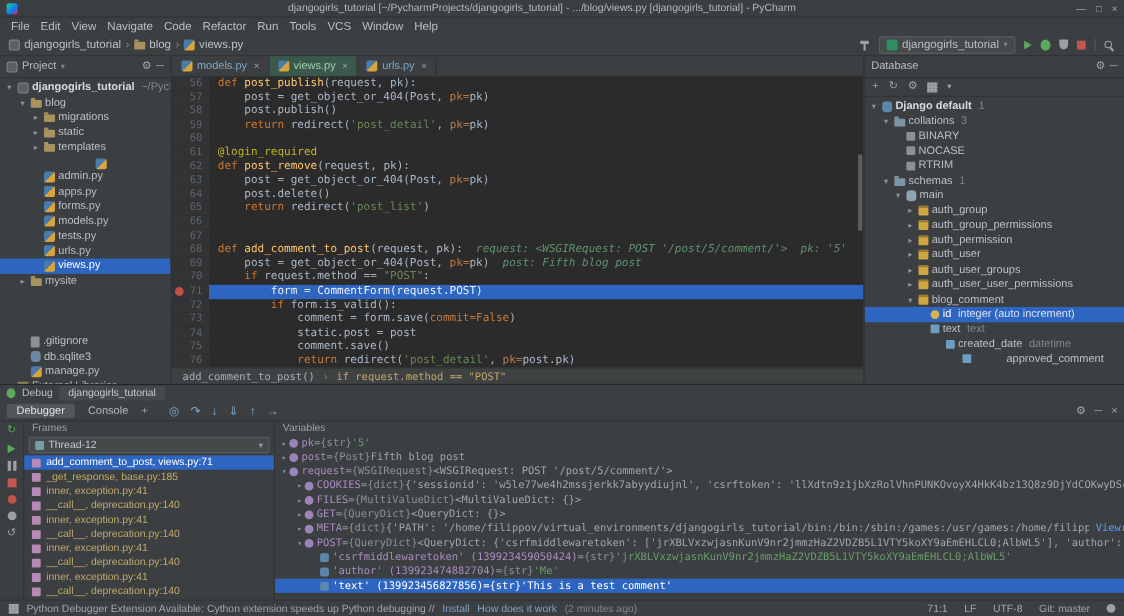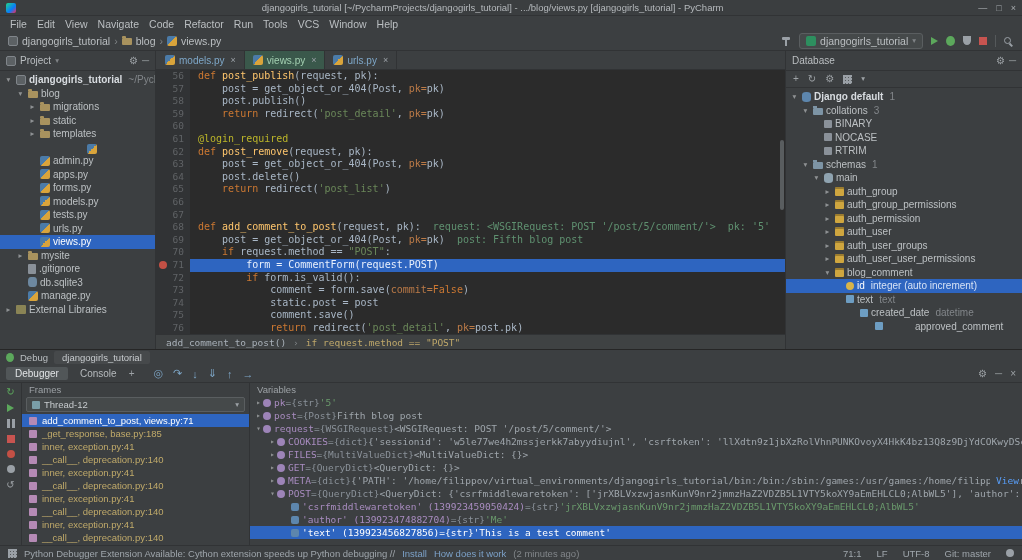--- a/index.html
+++ b/index.html
@@ -81,21 +81,21 @@
   .tab.active{background:#3a584b;color:#a4d0b2;}
   .tab .x{color:#9aa0a6;font-size:9px;margin-left:2px;}
   .codewrap{flex:1;min-height:0;overflow:hidden;font-family:"DejaVu Sans Mono",monospace;font-size:10px;position:relative;}
   .cl{height:12.6px;line-height:12.6px;display:flex;white-space:pre;}
   .gut{width:34px;flex:none;background:#313335;color:#606366;display:flex;justify-content:flex-end;align-items:center;padding-right:6px;position:relative;font-size:9.5px;}
   .bp{position:absolute;left:3px;top:2.5px;width:8px;height:8px;border-radius:50%;background:#c35045;}
   .ct{flex:1;padding-left:8px;color:#a9b7c6;}
   .cl.cur{background:#2e65c0;}
   .cl.cur .ct span{color:#e9f0fc;}
   .kw{color:#cc7832;} .fn{color:#ffc66d;} .str{color:#6a8759;} .deco{color:#bbb529;} .arg{color:#bb7a47;} .pl{color:#a9b7c6;}
-  .dbgv{color:#5f9170;}
+  .dbgv{color:#5f9170;font-style:italic;}
   .scrollthumb{position:absolute;right:1px;top:70px;width:4px;height:70px;background:#595d5f;border-radius:2px;}
   .crumbbar{height:15px;flex:none;background:#3f4243;border-top:1px solid #313335;display:flex;align-items:center;gap:7px;padding:0 10px;font-size:9.5px;color:#a8b0b8;font-family:"DejaVu Sans Mono",monospace;}
   .crumbbar .c2{color:#bfa86a;}
 
   
   .dbpanel{width:237px;flex:none;border-left:1px solid #313335;display:flex;flex-direction:column;}
   .db-toolbar{height:17px;flex:none;display:flex;align-items:center;gap:9px;padding:0 7px;border-bottom:1px solid #313335;color:#9da2a6;}
 
   
   .debug{height:196px;flex:none;border-top:1px solid #262626;display:flex;flex-direction:column;background:#3c3f41;}
@@ -267,21 +267,21 @@
           <div class="trow sel" style="padding-left: 28px;">
             <span class="arrow"></span>
             <span class="ic i-py"></span>
             <span class="tlabel">views.py</span>
           </div>
           <div class="trow" style="padding-left: 16px;">
             <span class="arrow">▸</span>
             <span class="ic i-folder"></span>
             <span class="tlabel">mysite</span>
           </div>
-          <div class="trow" style="padding-left: 16px;">
+          <div class="trow" style="padding-left: 16px; margin-top: 42px;">
             <span class="arrow"></span>
             <span class="ic i-file"></span>
             <span class="tlabel">.gitignore</span>
           </div>
           <div class="trow" style="padding-left: 16px;">
             <span class="arrow"></span>
             <span class="ic i-dbf"></span>
             <span class="tlabel">db.sqlite3</span>
           </div>
           <div class="trow" style="padding-left: 16px;">

